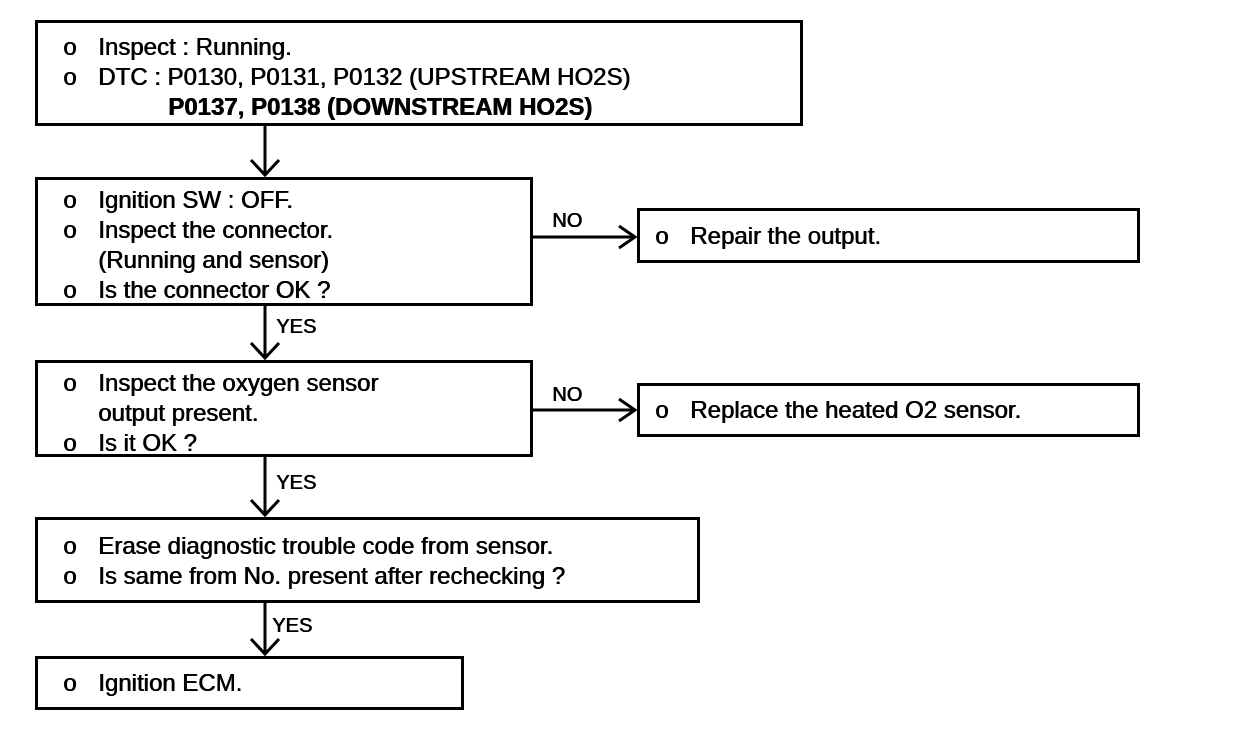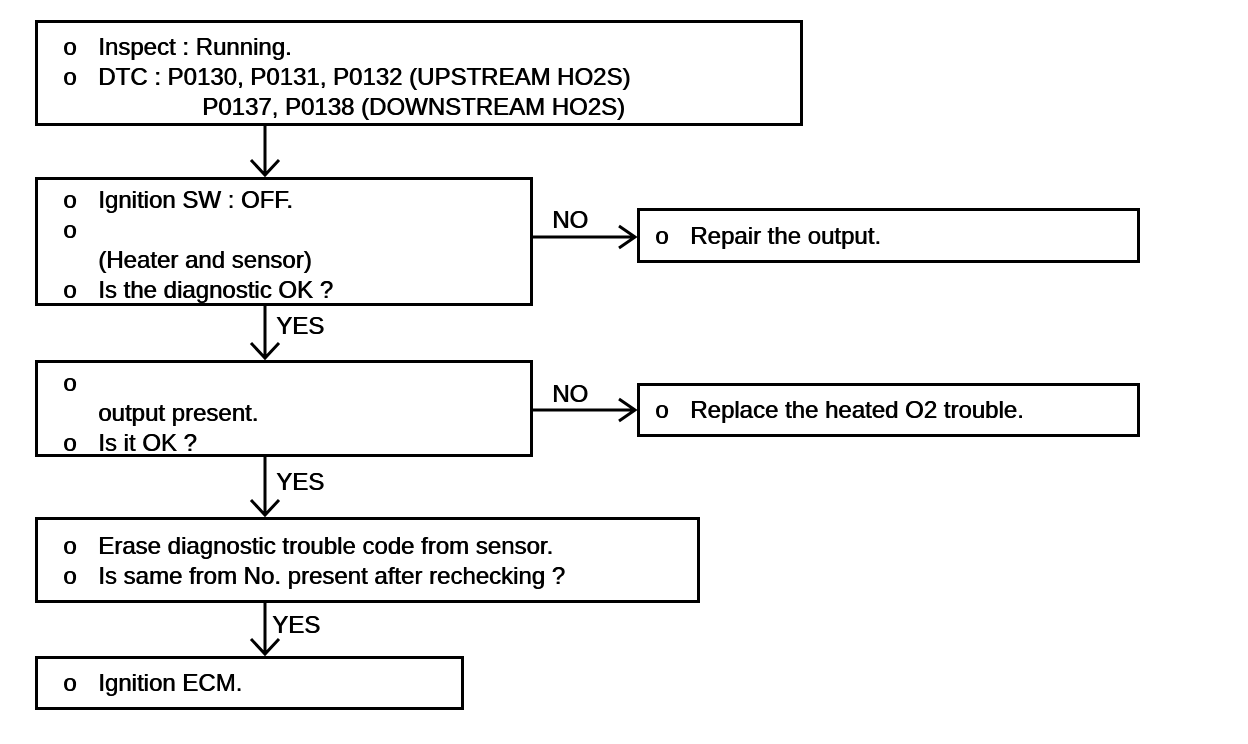--- a/index.html
+++ b/index.html
@@ -18,33 +18,33 @@
     position:absolute;
     border:3px solid #000;
     background:#fff;
     font-size:24px;
     line-height:30px;
     text-shadow:0.7px 0 0 #000; 
   }
   .row { display:flex; }
   .bullet { width:35px; flex:0 0 35px; }
   .txt { white-space:nowrap; }
-  .indent-dtc { margin-left:104px; }
+  .indent-dtc { margin-left:70px;font-weight:bold; }
 
   .b-start { left:35px;  top:20px;  width:768px; height:106px; padding:9px 8px 0 25px; }
   .b-conn  { left:35px;  top:177px; width:498px; height:129px; padding:5px 8px 0 25px; }
   .b-repair{ left:637px; top:208px; width:503px; height:55px;  display:flex; align-items:center; padding-left:15px; }
   .b-volt  { left:35px;  top:360px; width:498px; height:97px;  padding:5px 8px 0 25px; }
   .b-sensor{ left:637px; top:383px; width:503px; height:54px;  display:flex; align-items:center; padding-left:15px; }
   .b-erase { left:35px;  top:517px; width:665px; height:86px;  padding:11px 8px 0 25px; }
   .b-ecm   { left:35px;  top:656px; width:429px; height:54px;  display:flex; align-items:center; padding-left:25px; }
 
   .lbl {
     position:absolute;
-    font-size:24px;
+    font-size:20px;
     line-height:28px;
     text-shadow:0.7px 0 0 #000;
   }
   .yes1 { left:276px; top:312px; }
   .yes2 { left:276px; top:468px; }
   .yes3 { left:272px; top:611px; }
   .no1  { left:552px; top:206px; }
   .no2  { left:552px; top:380px; }
 </style>
 </head>
@@ -84,56 +84,58 @@
     </div>
   </div>
 
   <div class="box b-conn">
     <div class="row">
       <span class="bullet">o</span>
       <span class="txt">Ignition SW : OFF.</span>
     </div>
     <div class="row">
       <span class="bullet">o</span>
+      <span class="txt">Inspect the connector.</span>
     </div>
     <div class="row">
       <span class="bullet"></span>
-      <span class="txt">(Heater and sensor)</span>
+      <span class="txt">(Running and sensor)</span>
     </div>
     <div class="row">
       <span class="bullet">o</span>
-      <span class="txt">Is the diagnostic OK ?</span>
+      <span class="txt">Is the connector OK ?</span>
     </div>
   </div>
 
   <div class="box b-repair">
     <div class="row">
       <span class="bullet">o</span>
       <span class="txt">Repair the output.</span>
     </div>
   </div>
 
   <div class="box b-volt">
     <div class="row">
       <span class="bullet">o</span>
+      <span class="txt">Inspect the oxygen sensor</span>
     </div>
     <div class="row">
       <span class="bullet"></span>
       <span class="txt">output present.</span>
     </div>
     <div class="row">
       <span class="bullet">o</span>
       <span class="txt">Is it OK ?</span>
     </div>
   </div>
 
   <div class="box b-sensor">
     <div class="row">
       <span class="bullet">o</span>
-      <span class="txt">Replace the heated O2 trouble.</span>
+      <span class="txt">Replace the heated O2 sensor.</span>
     </div>
   </div>
 
   <div class="box b-erase">
     <div class="row">
       <span class="bullet">o</span>
       <span class="txt">Erase diagnostic trouble code from sensor.</span>
     </div>
     <div class="row">
       <span class="bullet">o</span>

